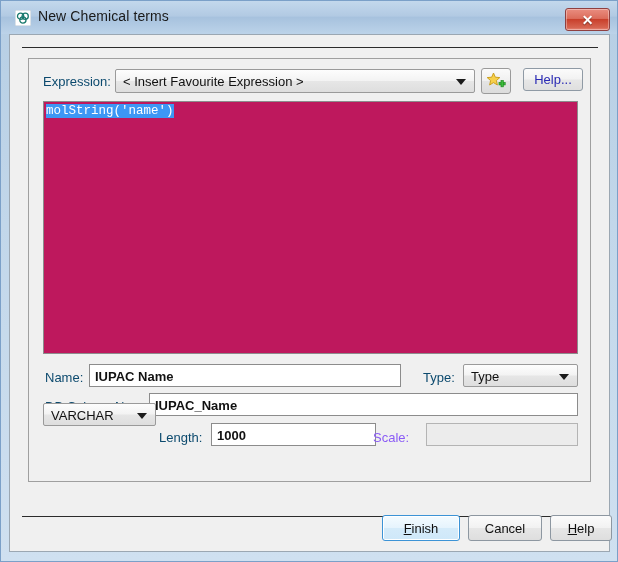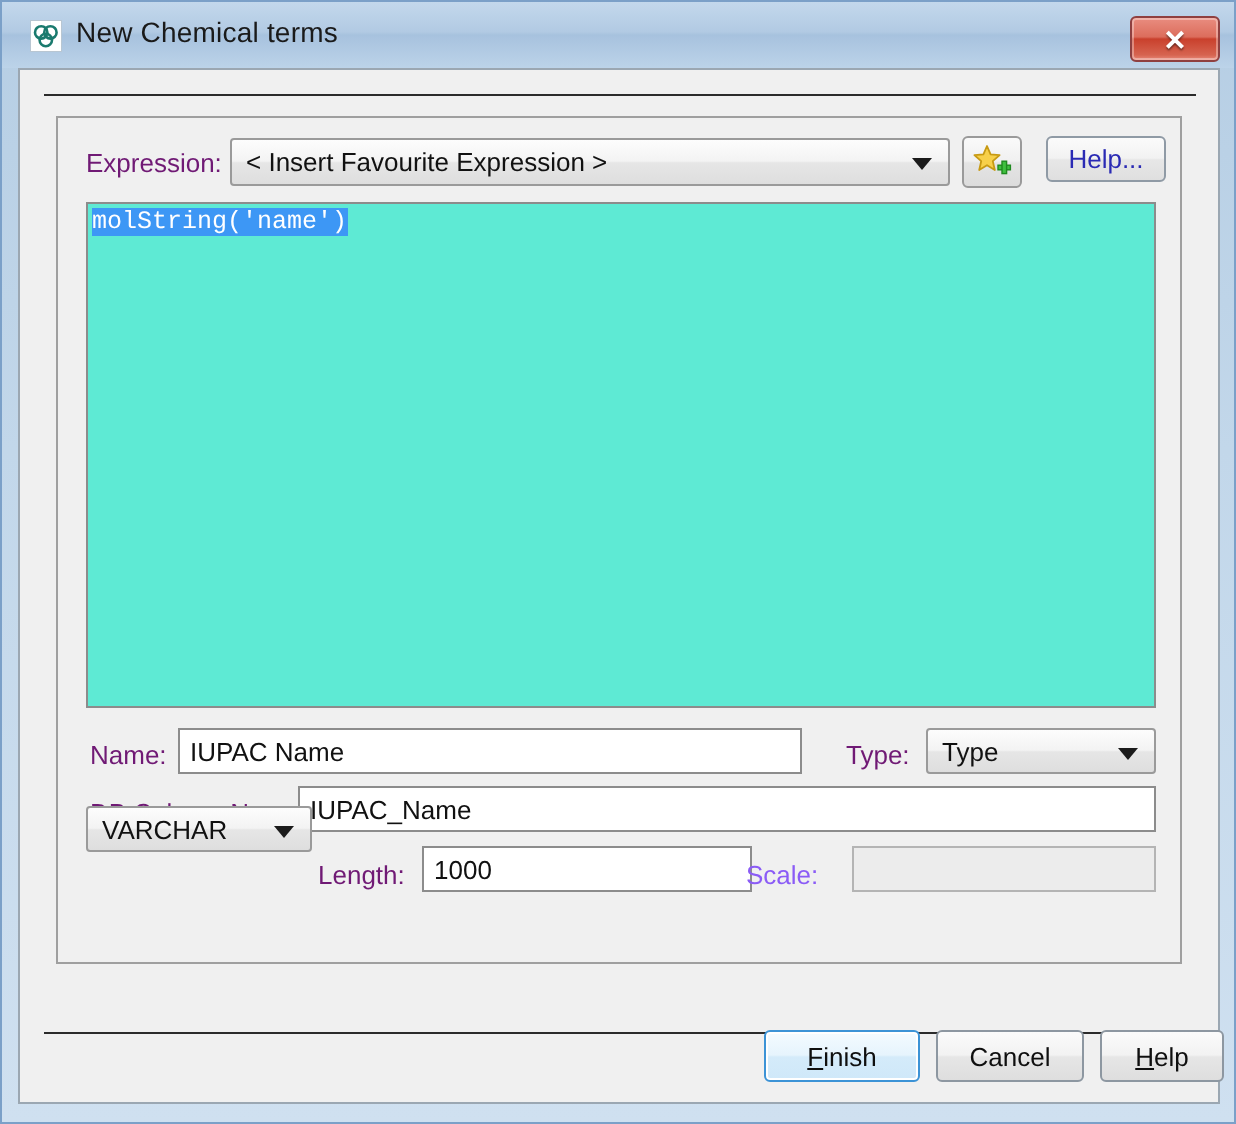--- a/index.html
+++ b/index.html
@@ -100,21 +100,21 @@
     height: 424px;
     border: 1px solid #9f9f9f;
     background: #f0f0f0;
     box-sizing: border-box;
   }
 
   
   .lbl {
     position: absolute;
     font-size: 13px;
-    color: #701a75;
+    color: #0c4a6e;
     white-space: nowrap;
   }
   .lbl-expression { left: 14px; top: 15px; }
 
   .combo {
     position: absolute;
     box-sizing: border-box;
     border: 1px solid #9a9a9a;
     border-radius: 2px;
     background: linear-gradient(to bottom, #fdfdfd 0%, #f3f3f3 48%, #e6e6e6 52%, #dedede 100%);
@@ -169,21 +169,21 @@
   }
 
   
   .editor {
     position: absolute;
     left: 14px; top: 42px;
     width: 535px;
     height: 253px;
     box-sizing: border-box;
     border: 1px solid #8c8c8c;
-    background: #5eead4;
+    background: #be185d;
     overflow: hidden;
     cursor: text;
   }
   .editor-line {
     position: absolute;
     left: 2px; top: 2px;
     font-family: "Liberation Mono", "DejaVu Sans Mono", monospace;
     font-size: 12.5px;
     line-height: 15px;
     white-space: pre;
@@ -207,20 +207,21 @@
     background: #ffffff;
     font-size: 13px;
     color: #111111;
     cursor: text;
   }
   .textfield > span {
     position: absolute;
     left: 5px; top: 50%;
     transform: translateY(-50%);
     white-space: nowrap;
+    font-weight: bold;
   }
   .tf-name   { left: 60px;  top: 305px; width: 312px; height: 23px; }
   .tf-dbcol  { left: 120px; top: 334px; width: 429px; height: 23px; }
   .tf-length { left: 182px; top: 364px; width: 165px; height: 23px; }
   .tf-scale  {
     left: 397px; top: 364px; width: 152px; height: 23px;
     background: #ececec;
     border-color: #b4b4b4;
     cursor: default;
   }

